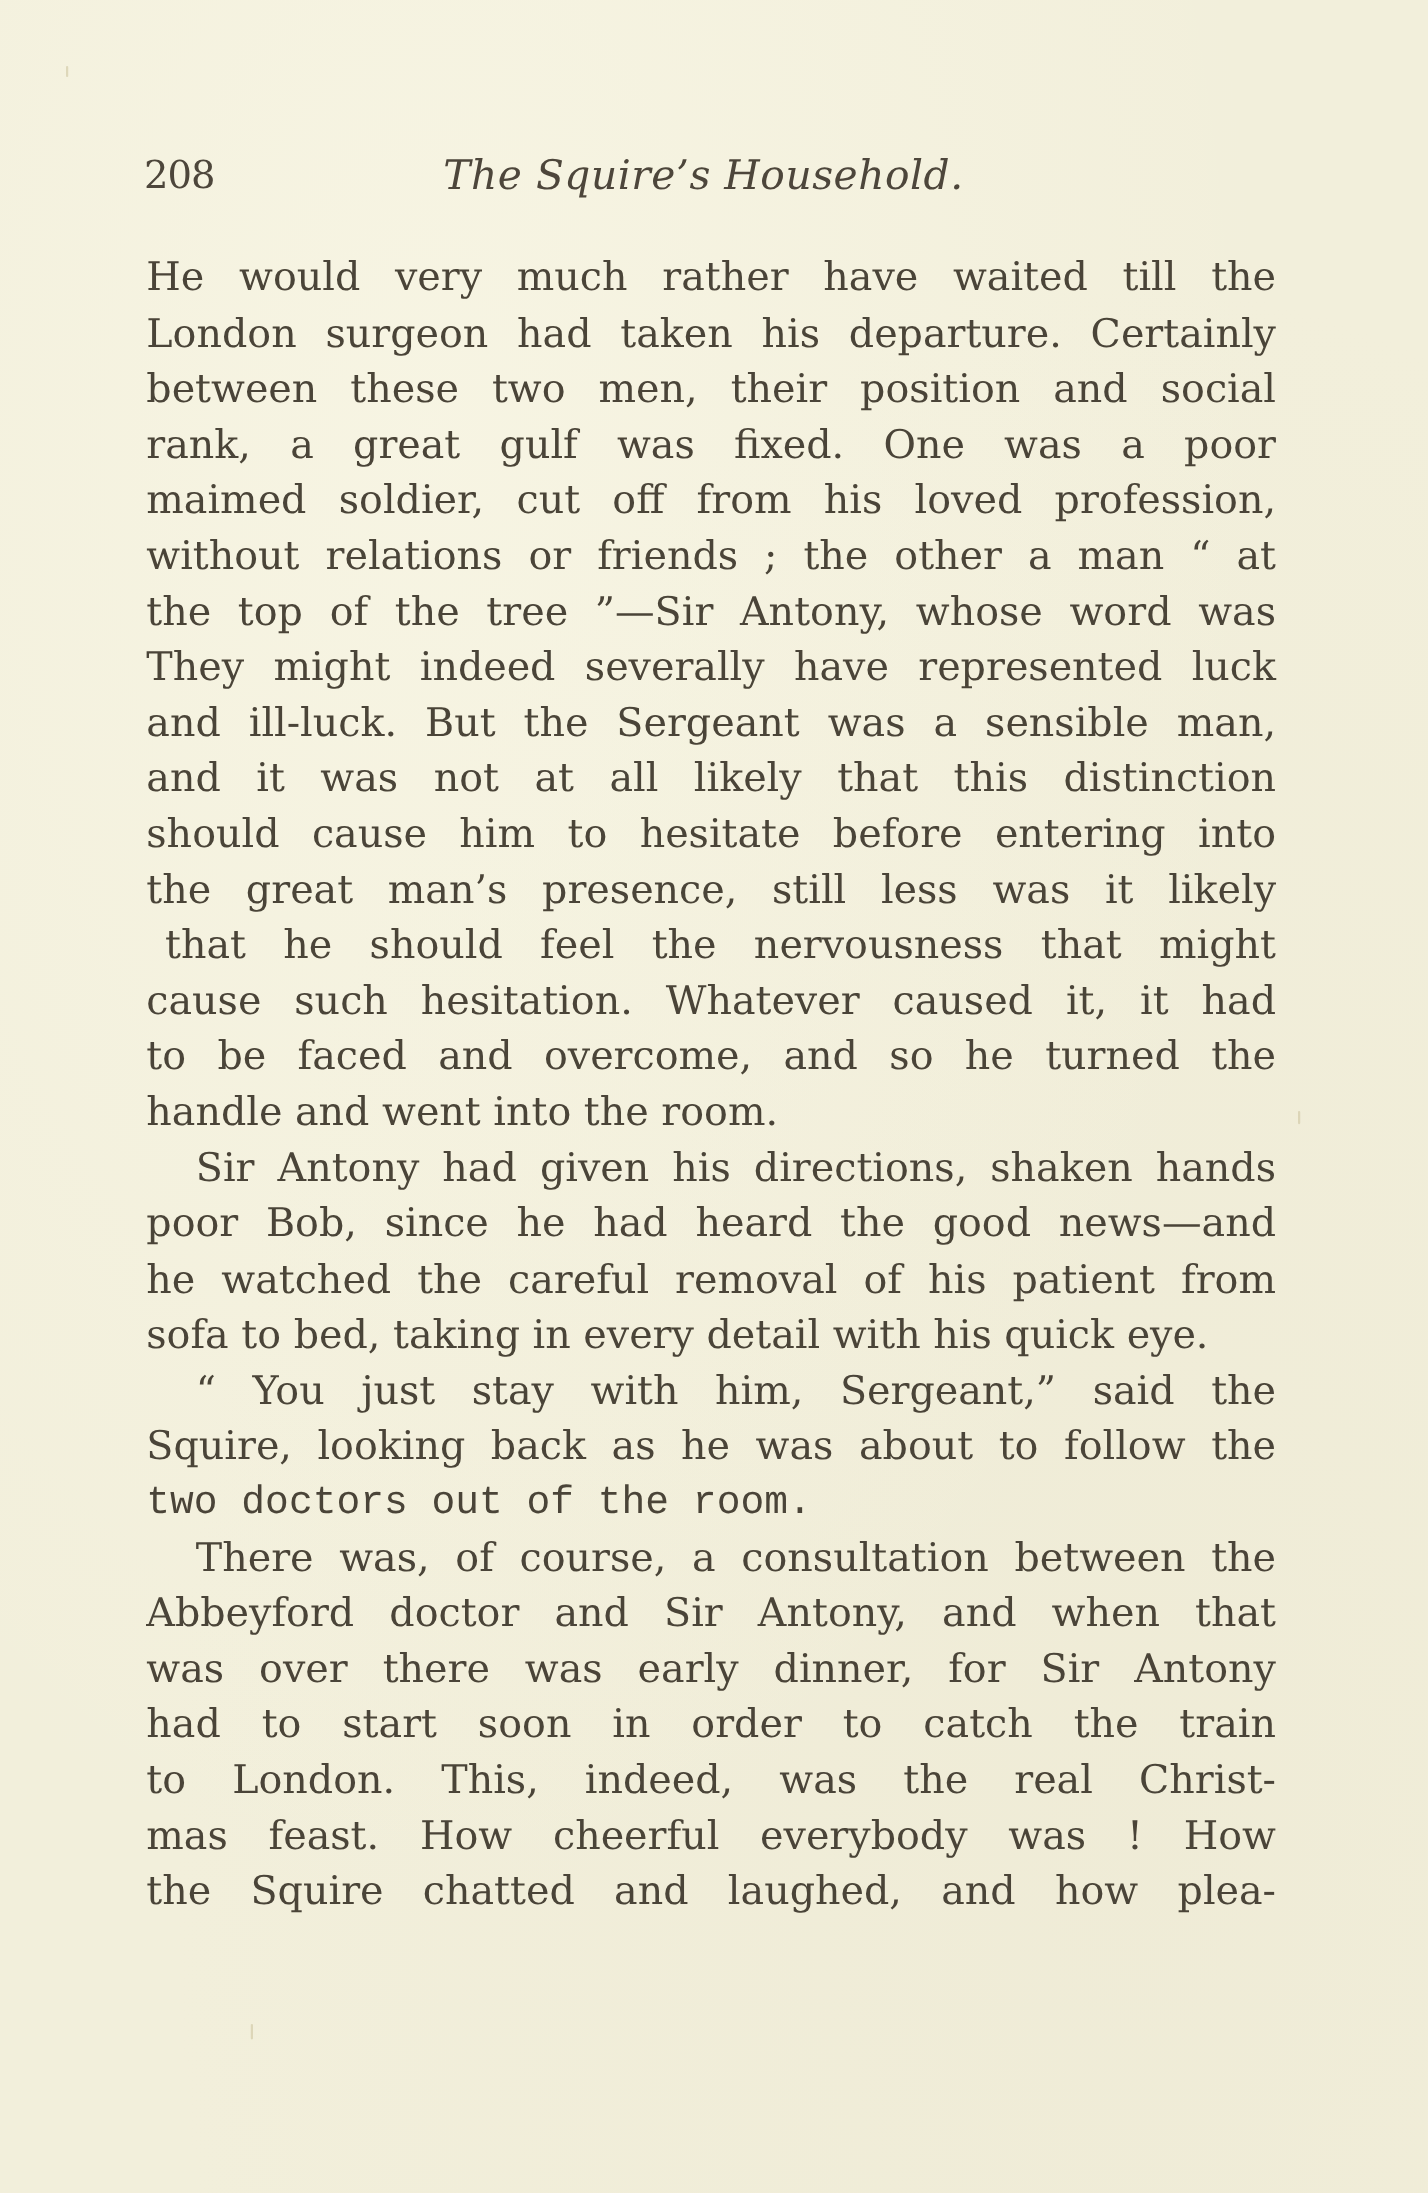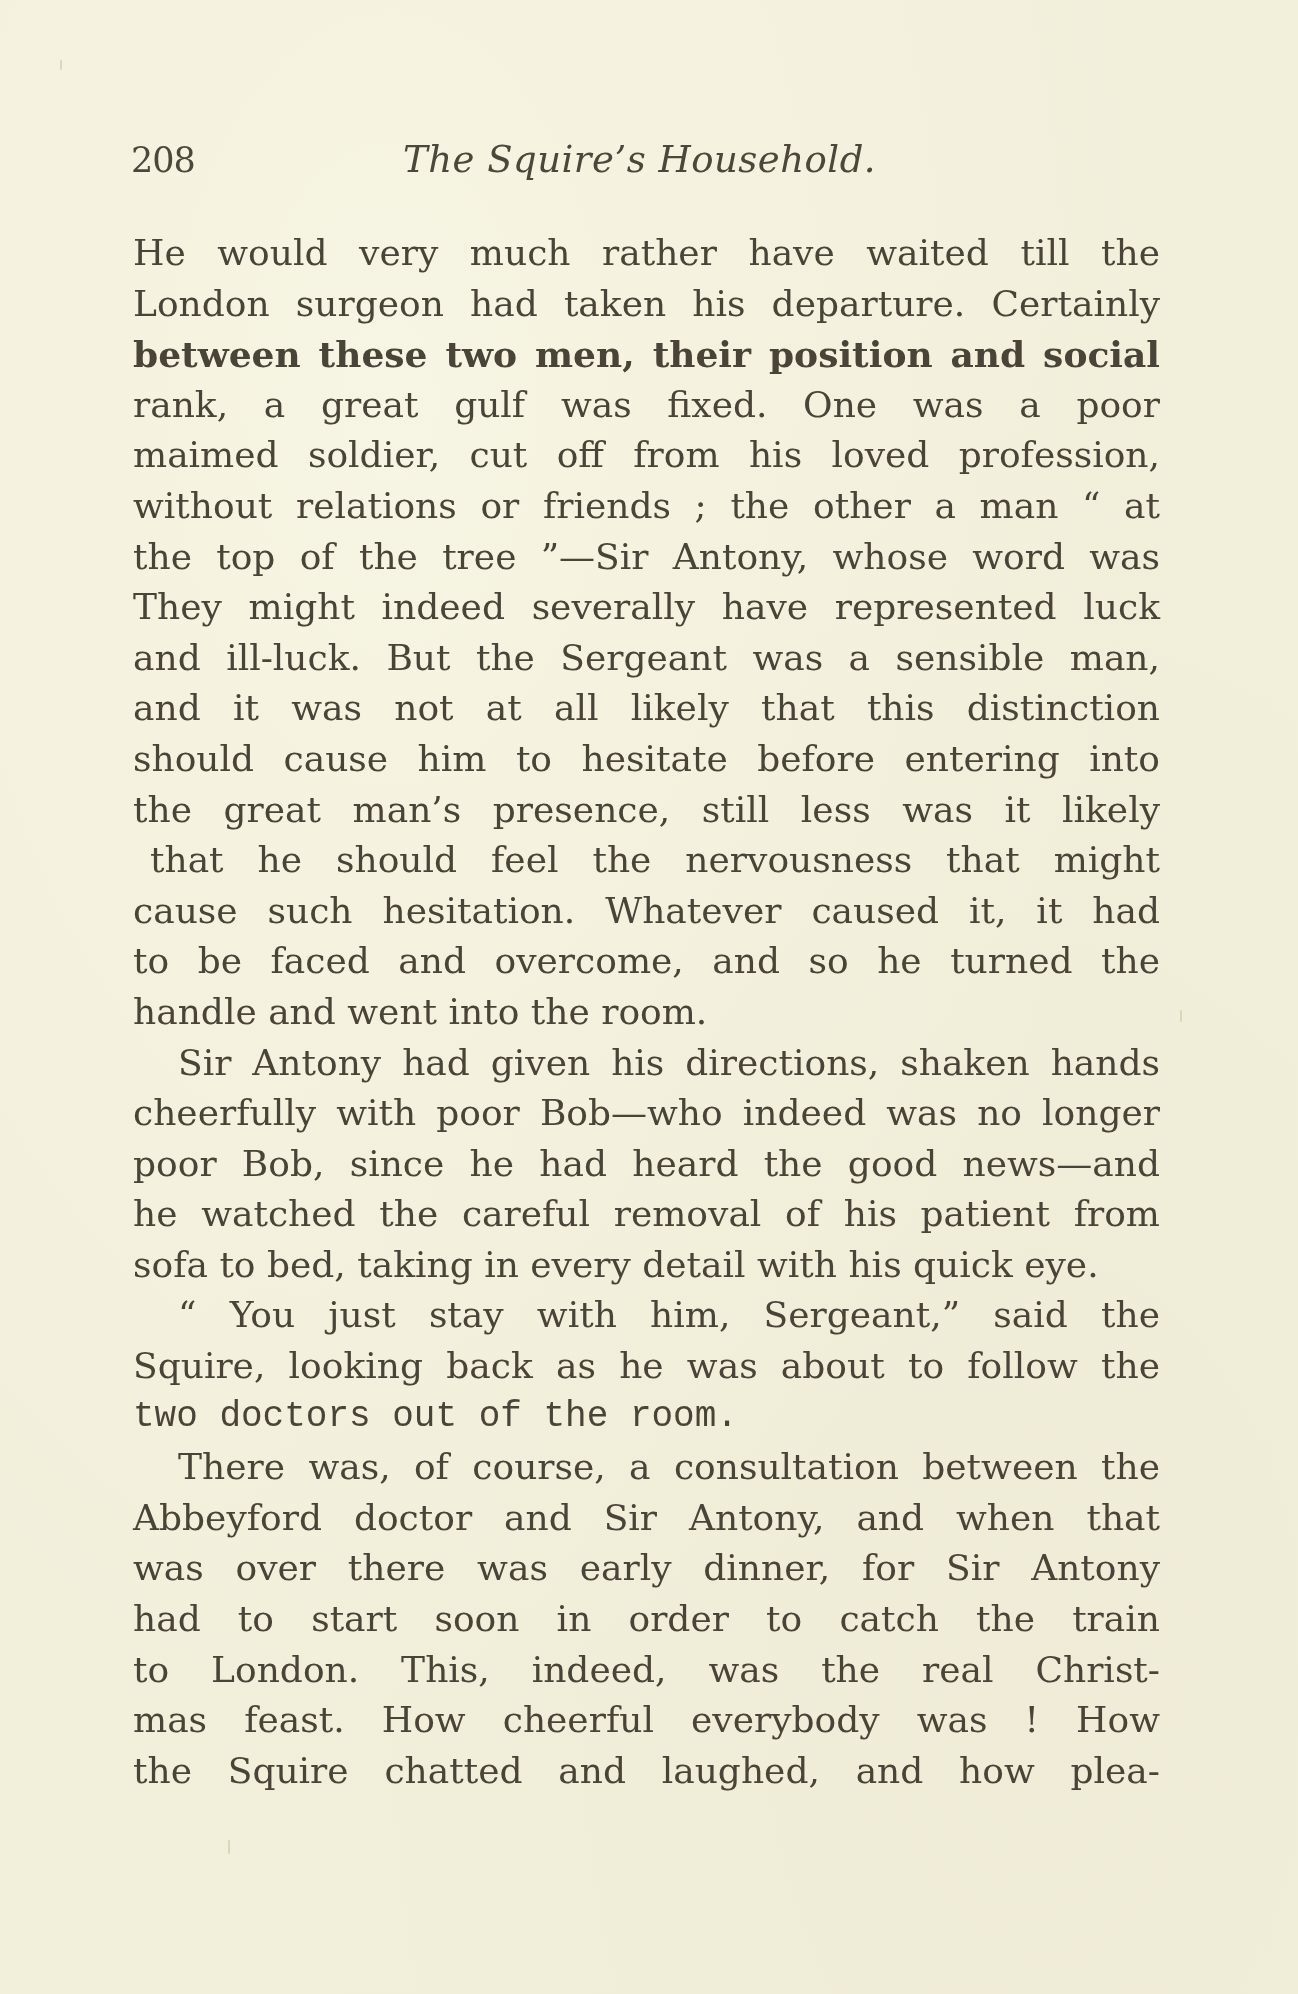--- a/index.html
+++ b/index.html
@@ -85,36 +85,35 @@
 
 <div class="page">
   <div class="running-head">
     <span class="page-number">208</span>
     <span class="running-title">The Squire’s Household.</span>
   </div>
 
   <div class="body-text" id="body-text">
       <span class="line" style="display: block;">He would very much rather have waited till the</span>
       <span class="line" style="display: block;">London surgeon had taken his departure.  Certainly</span>
-      <span class="line" style="display: block; font-weight: bold;">between these two men, their position and social</span>
+      <span class="line" style="display: block;">between these two men, their position and social</span>
       <span class="line" style="display: block;">rank, a great gulf was fixed.  One was a poor</span>
       <span class="line" style="display: block;">maimed soldier, cut off from his loved profession,</span>
       <span class="line" style="display: block;">without relations or friends ; the other a man “ at</span>
       <span class="line" style="display: block;">the top of the tree ”—Sir Antony, whose word was</span>
       <span class="line" style="display: block;">They might indeed severally have represented luck</span>
       <span class="line" style="display: block;">and ill-luck.  But the Sergeant was a sensible man,</span>
       <span class="line" style="display: block;">and it was not at all likely that this distinction</span>
       <span class="line" style="display: block;">should cause him to hesitate before entering into</span>
       <span class="line" style="display: block;">the great man’s presence, still less was it likely</span>
       <span class="line" style="display: block; margin-left: 17px;">that he should feel the nervousness that might</span>
       <span class="line" style="display: block;">cause such hesitation.  Whatever caused it, it had</span>
       <span class="line" style="display: block;">to be faced and overcome, and so he turned the</span>
       <span class="line last" style="display: block;">handle and went into the room.</span>
       <span class="line indent" style="display: block;">Sir Antony had given his directions, shaken hands</span>
-      <span class="line" style="display: block;">cheerfully with poor Bob—who indeed was no longer</span>
       <span class="line" style="display: block;">poor Bob, since he had heard the good news—and</span>
       <span class="line" style="display: block;">he watched the careful removal of his patient from</span>
       <span class="line last" style="display: block;">sofa to bed, taking in every detail with his quick eye.</span>
       <span class="line indent" style="display: block;">“ You just stay with him, Sergeant,” said the</span>
       <span class="line" style="display: block;">Squire, looking back as he was about to follow the</span>
       <span class="line last" style="display: block; font-family: Liberation Mono, monospace;">two doctors out of the room.</span>
       <span class="line indent" style="display: block;">There was, of course, a consultation between the</span>
       <span class="line" style="display: block;">Abbeyford doctor and Sir Antony, and when that</span>
       <span class="line" style="display: block;">was over there was early dinner, for Sir Antony</span>
       <span class="line" style="display: block;">had to start soon in order to catch the train</span>

